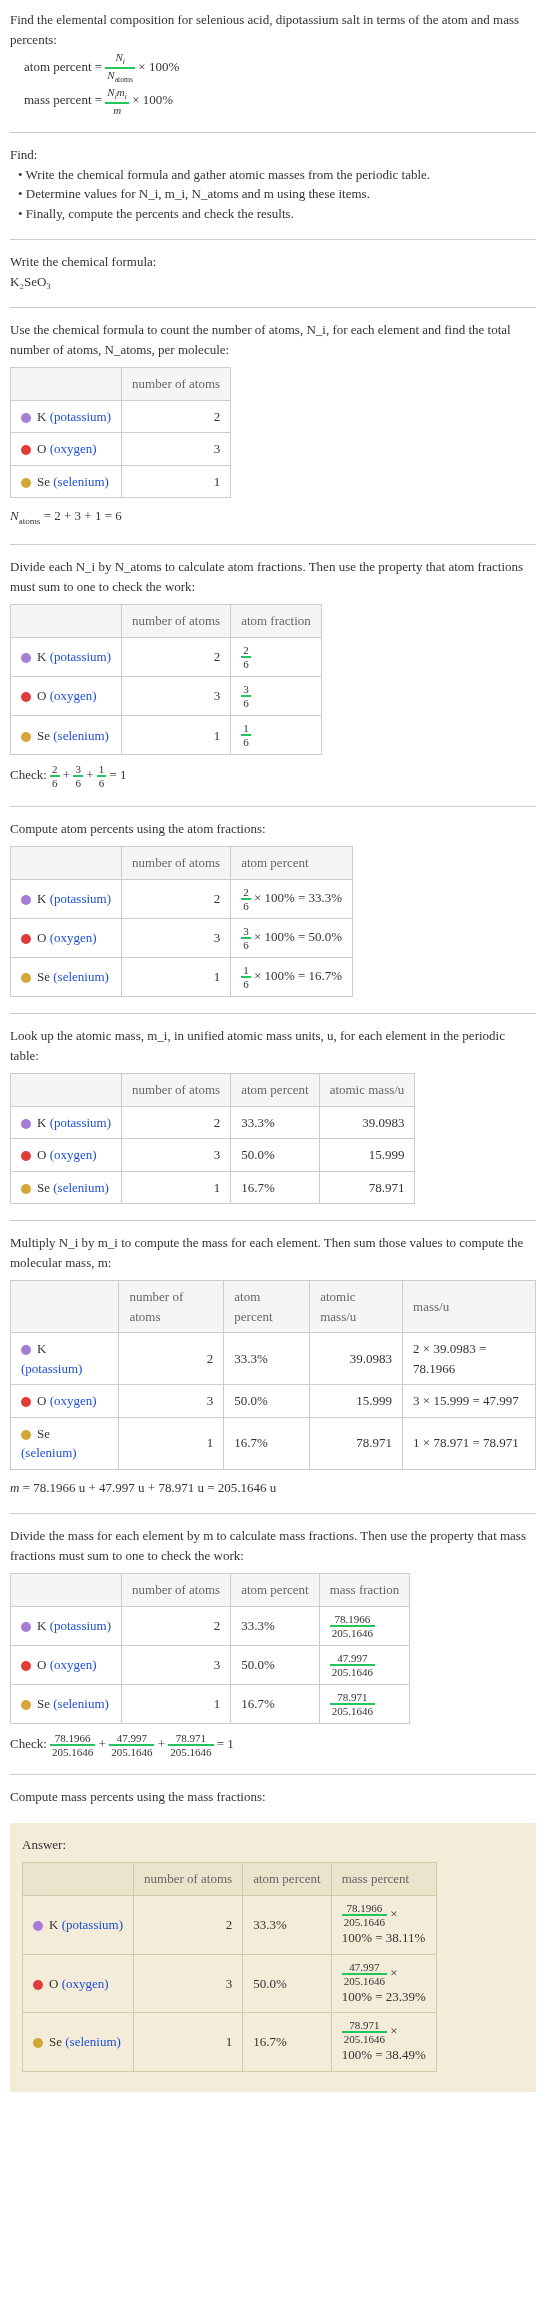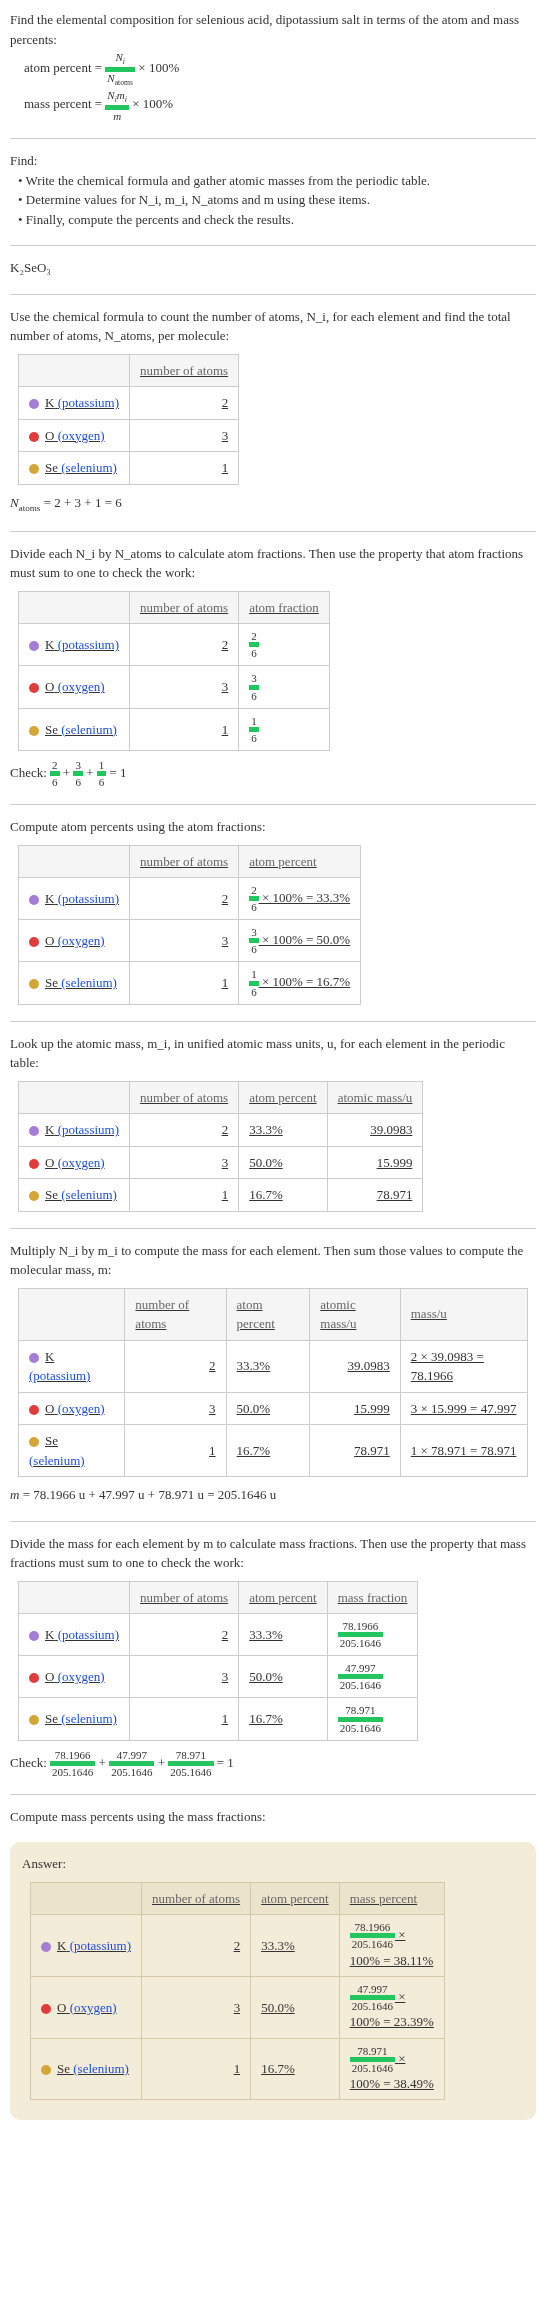--- a/index.html
+++ b/index.html
@@ -1,35 +1,35 @@
 <!DOCTYPE html>
 <html><head>
 <meta charset="utf-8">
 <style>
 * { box-sizing: border-box; margin: 0; padding: 0; }
 body { font-family: Georgia, 'Times New Roman', serif; background: #fff; color: #333; width: 546px; padding: 10px; font-size: 13px; line-height: 1.5; }
 .section { margin-bottom: 16px; }
 .formula-line { margin: 2px 14px; }
 hr { border: none; border-top: 1px solid #ccc; margin: 12px 0; }
 .plan-item { padding-left: 8px; }
-table { border-collapse: collapse; margin: 8px 8px; text-decoration: underline; }
+table { border-collapse: collapse; margin: 8px 0; }
 th, td { border: 1px solid #ccc; padding: 6px 10px; text-align: left; vertical-align: middle; }
 th { background: #f5f5f5; font-weight: normal; color: #666; }
 td.num { text-align: right; }
 .swatch { display: inline-block; width: 10px; height: 10px; border-radius: 50%; margin-right: 6px; vertical-align: middle; }
 .swatch.k { background: #a57cd6; }
 .swatch.o { background: #e03c3c; }
 .swatch.se { background: #d4a537; }
 .elem-label { color: #1d4ed8; }
 .frac { display: inline-block; text-align: center; vertical-align: middle; font-size: 11px; line-height: 1.1; }
-.frac .num { display: block; border-bottom: 5px solid #22c55e; padding: 0 2px; }
+.frac .num { display: block; border-bottom: 2px solid #22c55e; padding: 0 2px; }
 .frac .den { display: block; padding: 0 2px; }
 .math-var { font-style: italic; }
 .sub { font-size: 0.7em; vertical-align: sub; }
-.answer-box { background: #f3ecd9; padding: 12px; border-radius: 10px; }
+.answer-box { background: #f3ecd9; padding: 12px; border-radius: 0; }
 .answer-box table { background: #f3ecd9; }
 .answer-box th { background: #ebe3cc; }
 .answer-box td, .answer-box th { border-color: #d4c9a8; }
 .chem { font-family: Georgia, serif; }
 </style>
 </head>
 <body>
 
 <div class="section">
   <div>Find the elemental composition for selenious acid, dipotassium salt in terms of the atom and mass percents:</div>
@@ -50,20 +50,21 @@
 <div class="section">
   <div>Find:</div>
   <div class="plan-item">• Write the chemical formula and gather atomic masses from the periodic table.</div>
   <div class="plan-item">• Determine values for N_i, m_i, N_atoms and m using these items.</div>
   <div class="plan-item">• Finally, compute the percents and check the results.</div>
 </div>
 
 <hr>
 
 <div class="section">
+  <div>Write the chemical formula:</div>
   <div class="chem">K₂SeO₃</div>
 </div>
 
 <hr>
 
 <div class="section">
   <div>Use the chemical formula to count the number of atoms, N_i, for each element and find the total number of atoms, N_atoms, per molecule:</div>
   <table>
     <tbody>
         <tr>

